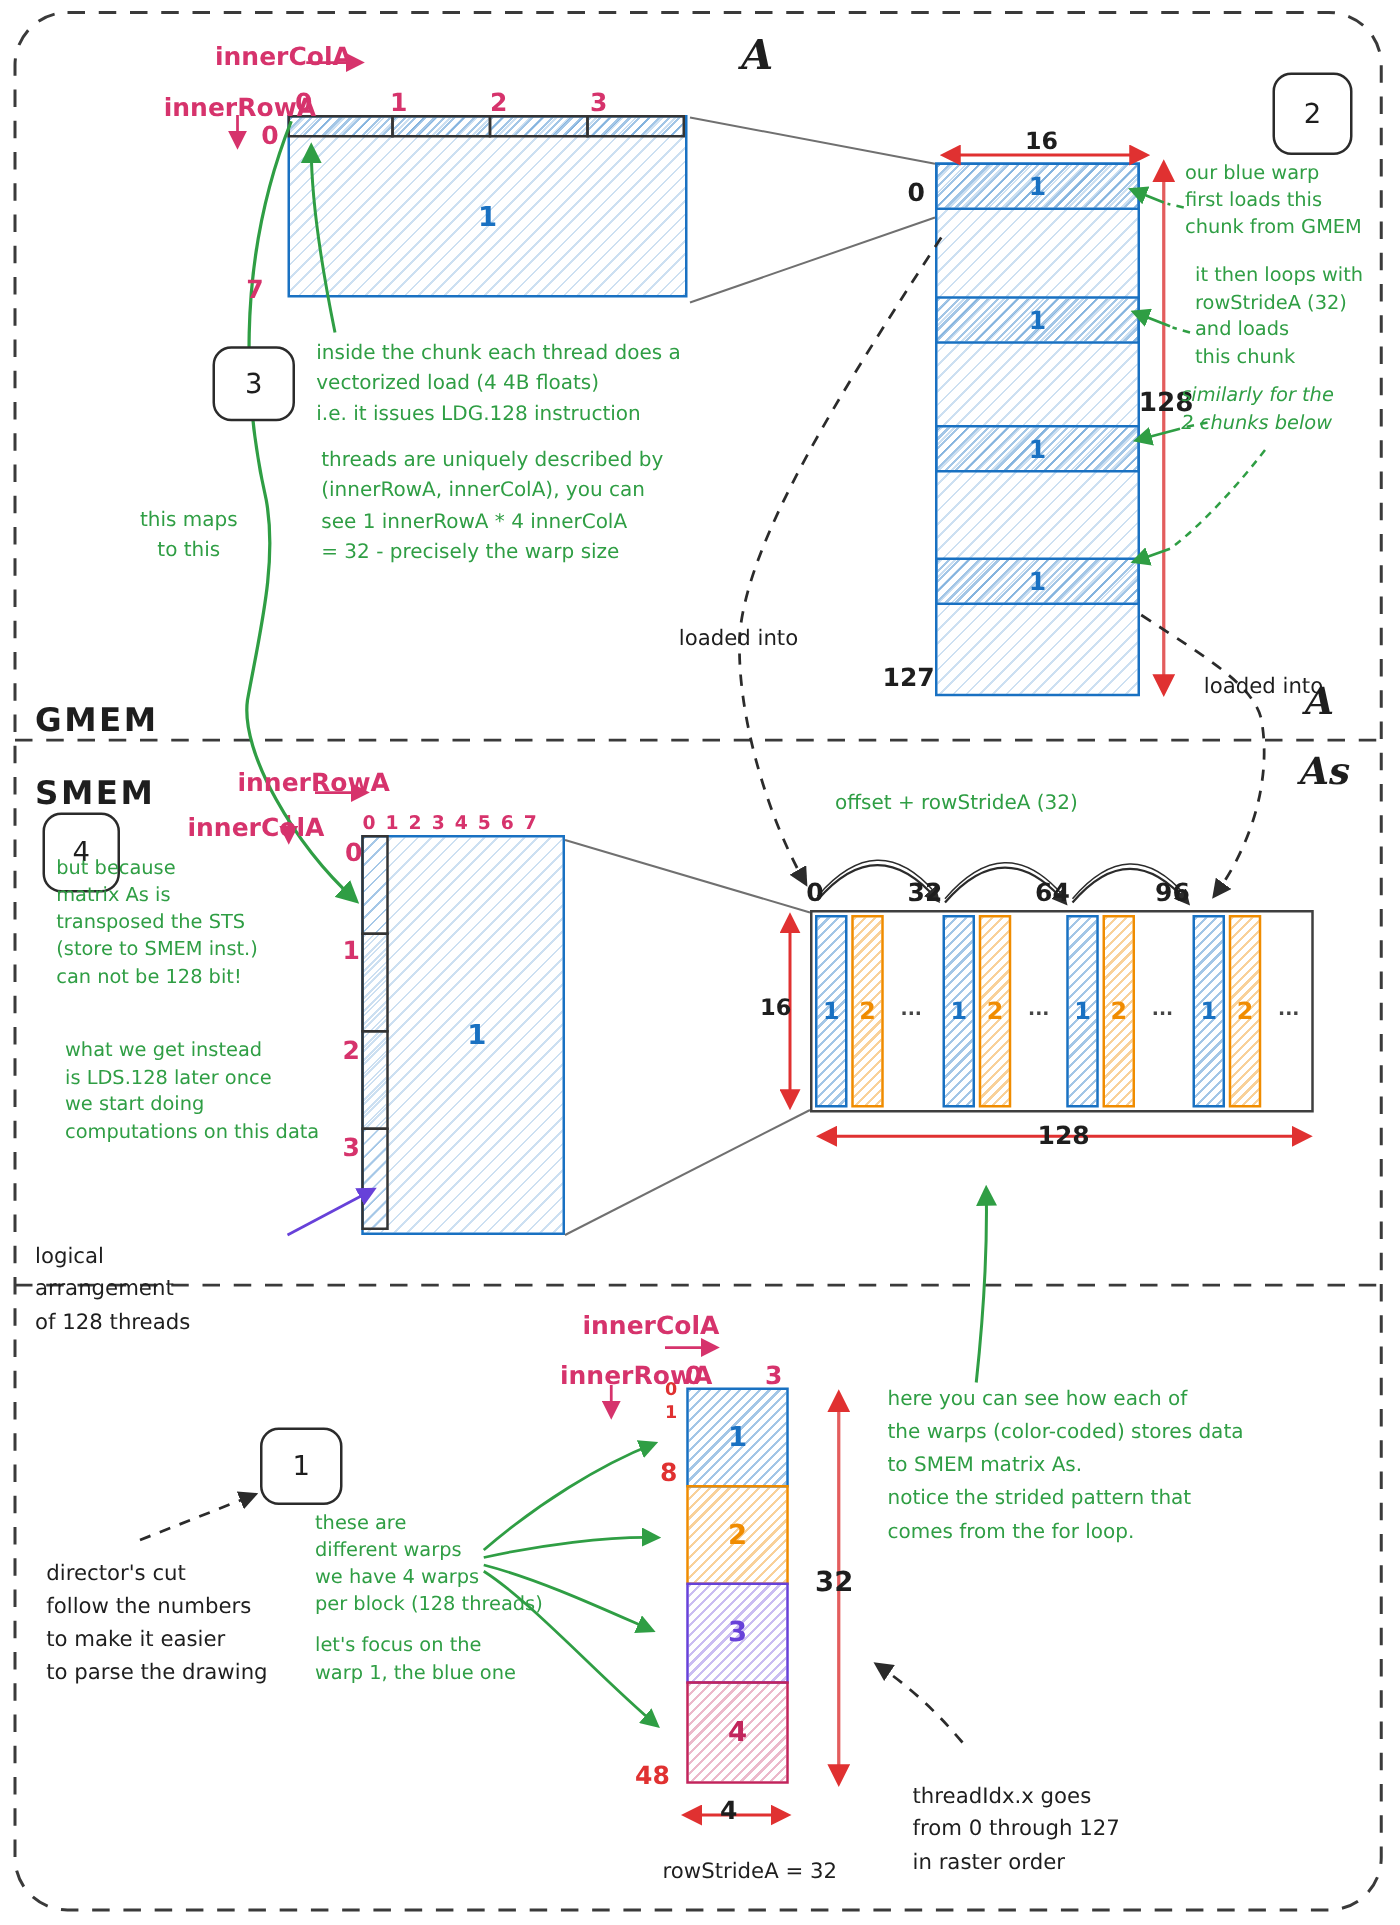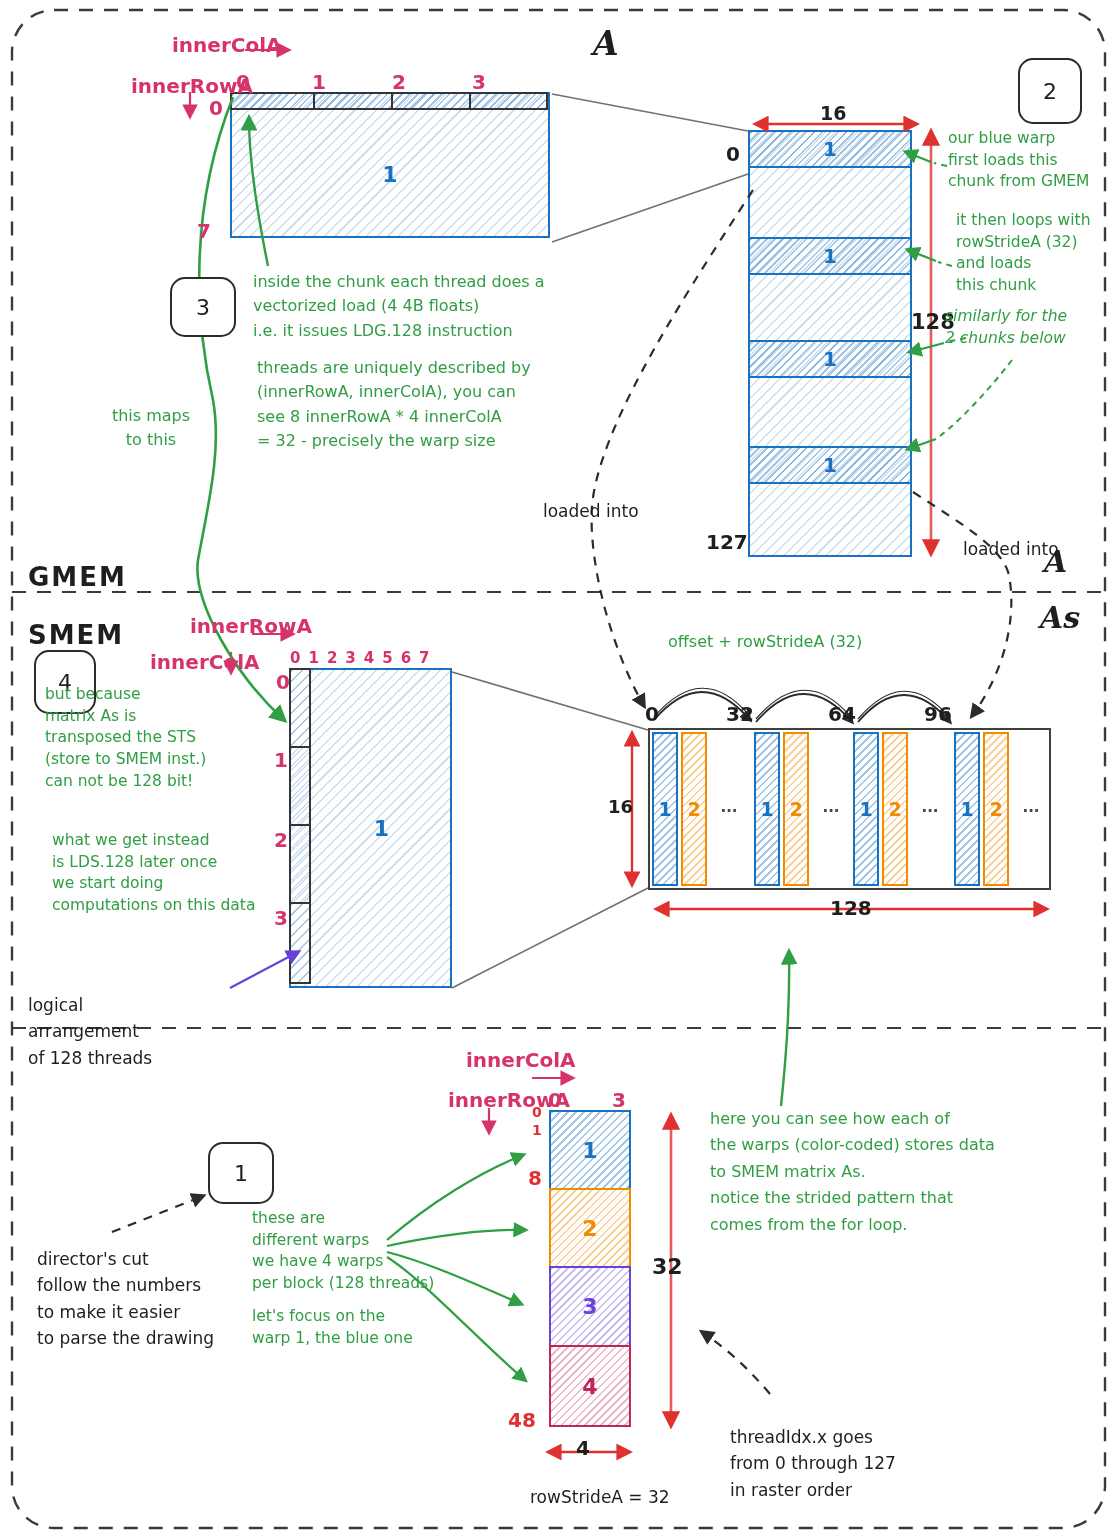--- a/index.html
+++ b/index.html
@@ -218,21 +218,21 @@
 rowStrideA (32)
 and loads
 this chunk</div>
   <div class="t green s15" style="left:945px;top:306px;font-style:italic;">similarly for the
 2 chunks below</div>
   <div class="t green s16" style="left:253px;top:270px;">inside the chunk each thread does a
 vectorized load (4 4B floats)
 i.e. it issues LDG.128 instruction</div>
   <div class="t green s16" style="left:257px;top:356px;">threads are uniquely described by
 (innerRowA, innerColA), you can
-see 8 innerRowA * 4 innerColA
+see 1 innerRowA * 4 innerColA
 = 32 - precisely the warp size</div>
   <div class="t green s16" style="left:106px;top:404px;width:90px;text-align:center;">this maps
 to this</div>
 
   <div class="t s17" style="left:543px;top:498px;">loaded into</div>
   <div class="t s17" style="left:963px;top:536px;">loaded into</div>
   <div class="t title-letter" style="left:1044px;top:544px;font-size:30px;">A</div>
   <div class="t section-label" style="left:28px;top:550px;">GMEM</div>
 
   <div class="t section-label" style="left:28px;top:608px;">SMEM</div>

